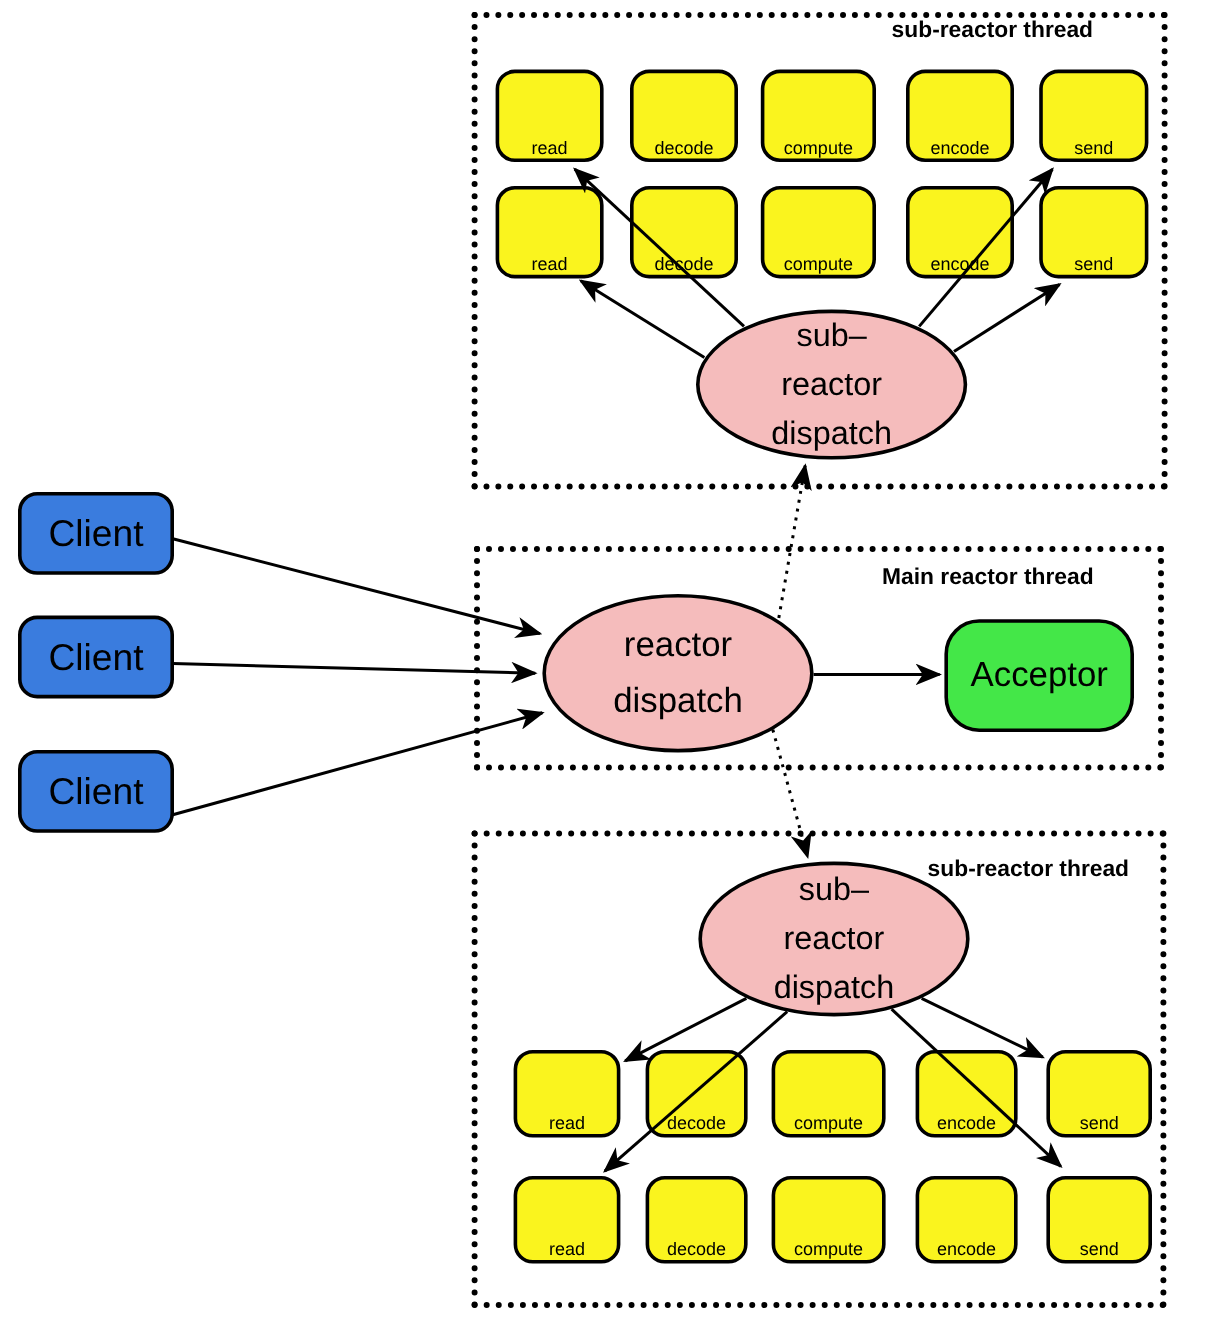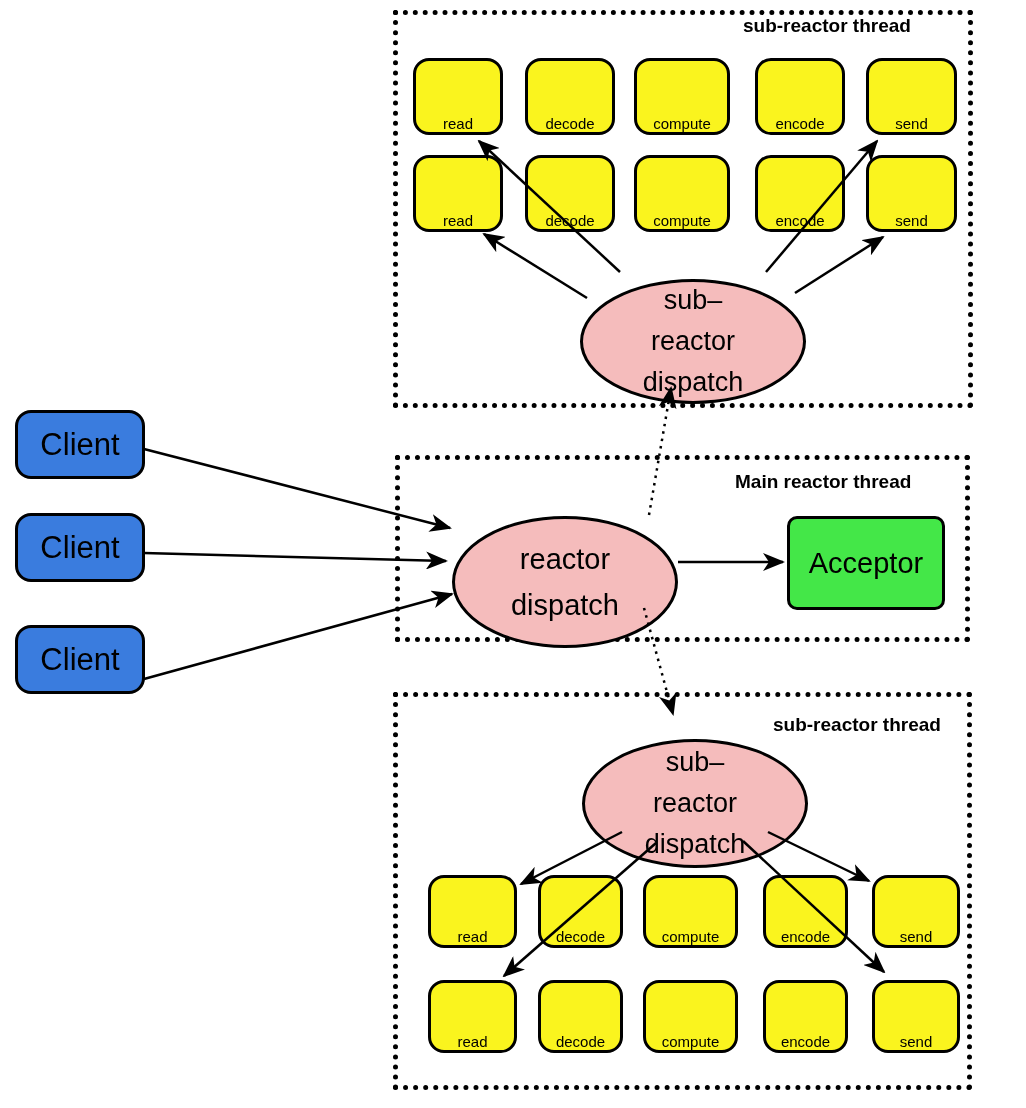--- a/index.html
+++ b/index.html
@@ -11,32 +11,31 @@
   .section-label{position:absolute;font-weight:bold;font-size:19px;white-space:nowrap;}
   .task{
     position:absolute;background:#FAF41E;border:3px solid #000;border-radius:16px;
     box-sizing:border-box;display:flex;align-items:flex-end;justify-content:center;
     font-size:15px;white-space:nowrap;
   }
   .ellipse{
     position:absolute;background:#F5BCBC;border:3px solid #000;border-radius:50%;
     box-sizing:border-box;display:flex;flex-direction:column;align-items:center;justify-content:center;
     text-align:center;
-    margin-top:21px;
   }
   .ellipse.three{font-size:27px;line-height:41px;}
   .ellipse.two{font-size:29px;line-height:46px;}
   .client{
     position:absolute;left:15px;width:130px;height:69px;background:#3A7CDE;border:3px solid #000;
     border-radius:16px;box-sizing:border-box;display:flex;align-items:center;justify-content:center;
     font-size:31px;
   }
   .acceptor{
     position:absolute;left:787px;top:516px;width:158px;height:94px;background:#44E748;
-    border:3px solid #000;border-radius:10px;box-sizing:border-box;
+    border:3px solid #000;border-radius:29px;box-sizing:border-box;
     display:flex;align-items:center;justify-content:center;font-size:29px;
   }
   #arrow-layer{position:absolute;left:0;top:0;z-index:10;pointer-events:none;}
 </style>
 </head>
 <body>
 
 <div id="canvas">
 
   <div class="dashed-box" style="left:393px;top:10px;width:580px;height:398px;"></div>

